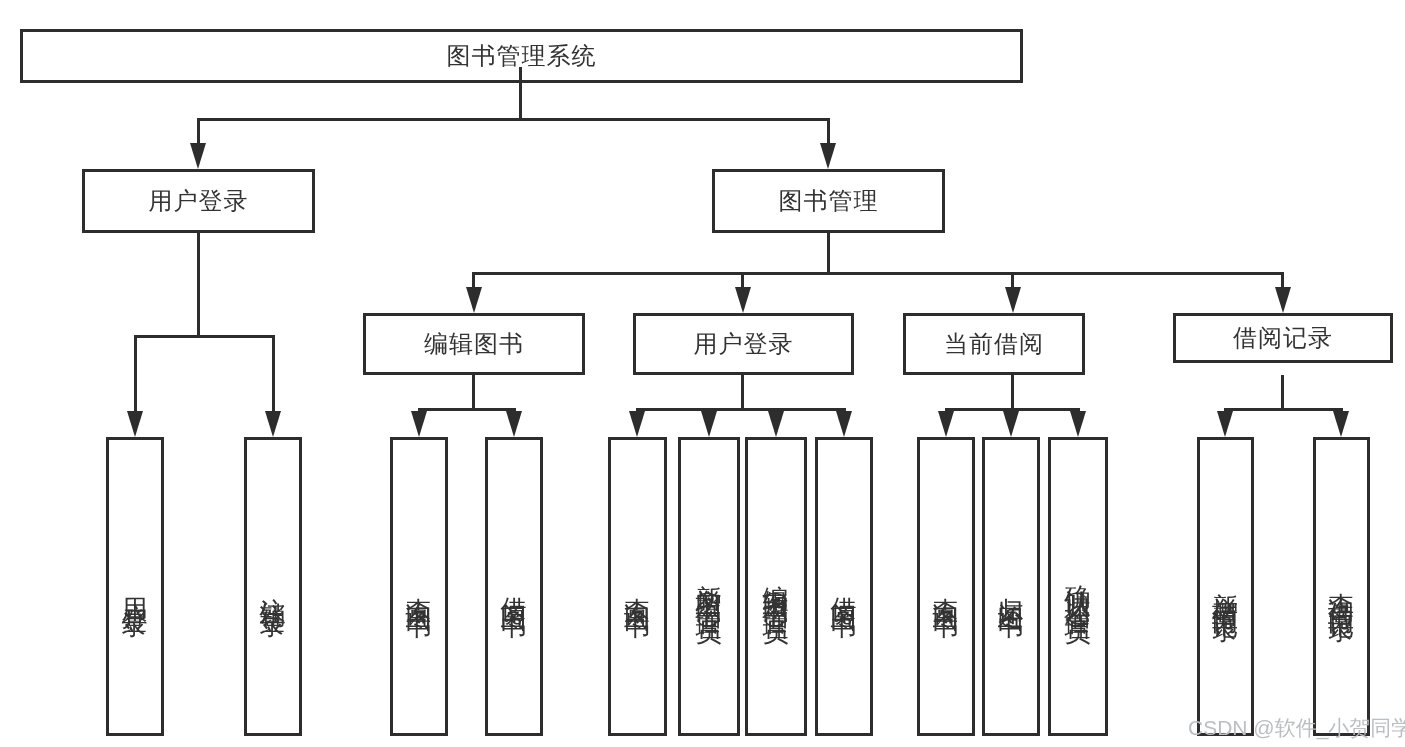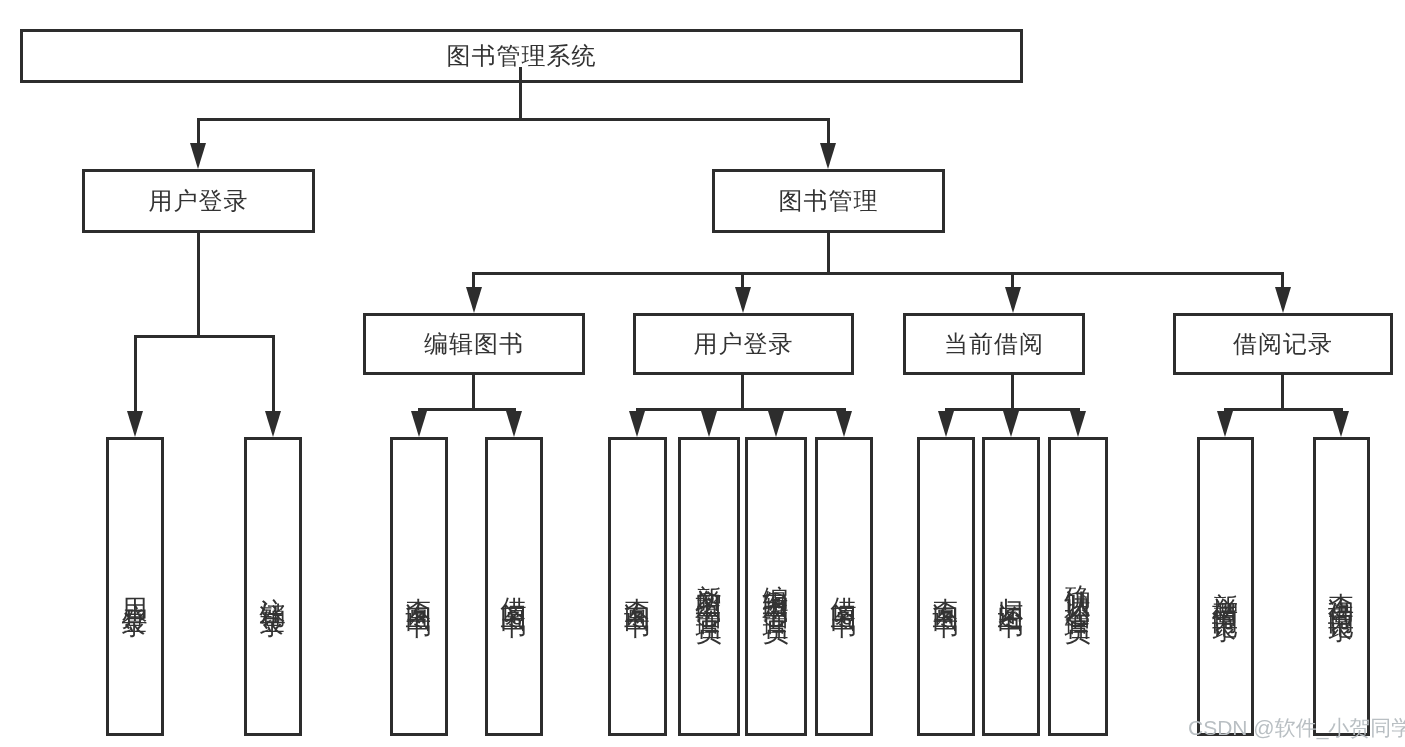--- a/index.html
+++ b/index.html
@@ -98,21 +98,21 @@
 
   <div class="box h" style="left:363px;top:313px;width:222px;height:62px">
     <span class="lbl">编辑图书</span>
   </div>
   <div class="box h" style="left:633px;top:313px;width:221px;height:62px">
     <span class="lbl">用户登录</span>
   </div>
   <div class="box h" style="left:903px;top:313px;width:182px;height:62px">
     <span class="lbl">当前借阅</span>
   </div>
-  <div class="box h" style="left:1173px;top:313px;width:220px;height:62px">
+  <div class="box h" style="left:1173px;top:313px;width:220px;height:50px">
     <span class="lbl">借阅记录</span>
   </div>
 
   <div class="vline" style="left:472px;top:375px;height:35px"></div>
   <div class="hline" style="left:418px;top:408px;width:98px"></div>
   <div class="vline" style="left:418px;top:408px;height:6px"></div>
   <div class="arrow" style="left:411px;top:411px"></div>
   <div class="vline" style="left:513px;top:408px;height:6px"></div>
   <div class="arrow" style="left:506px;top:411px"></div>
 

